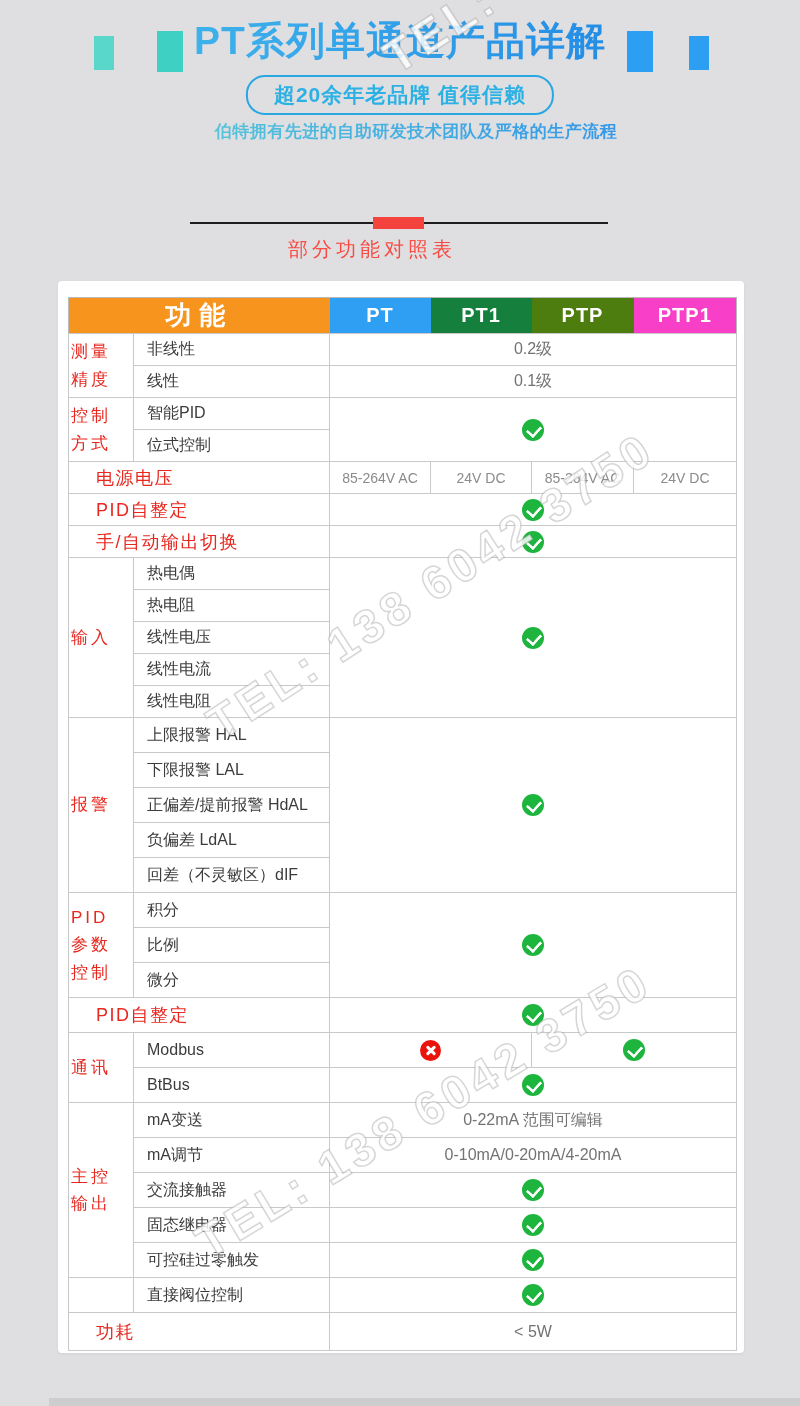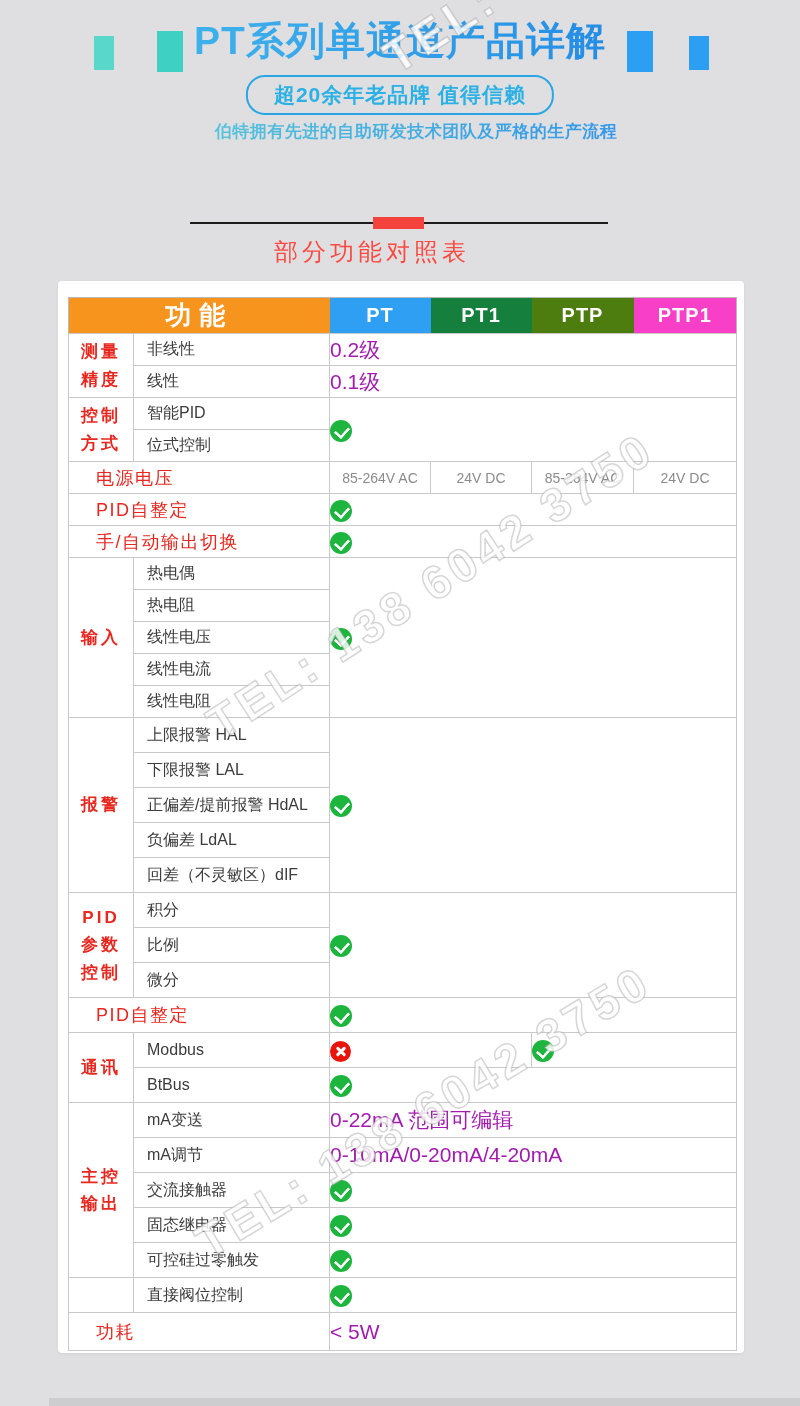--- a/index.html
+++ b/index.html
@@ -31,21 +31,21 @@
     position:absolute;top:120px;left:16px;width:800px;text-align:center;
     font-size:17px;font-weight:bold;letter-spacing:0.5px;
     color:#3aa2e2;
     background:linear-gradient(90deg,#58c7d9 20%,#2f93ea 80%);
     -webkit-background-clip:text;background-clip:text;-webkit-text-fill-color:transparent;
   }
   .divider-line{position:absolute;top:222px;left:190px;width:418px;height:2px;background:#1d1d1d;}
   .divider-accent{position:absolute;top:217px;left:373px;width:51px;height:12px;background:#f4433c;}
   .section-title{
     position:absolute;top:236px;left:0;width:744px;text-align:center;
-    font-size:24px;letter-spacing:4px;color:#f94b42;font-weight:500;
+    font-size:20px;letter-spacing:4px;color:#f94b42;font-weight:500;
   }
   
   .card{
     position:absolute;left:58px;top:281px;width:686px;height:1072px;
     background:#ffffff;border-radius:4px;box-shadow:0 1px 3px rgba(0,0,0,0.06);
   }
   table.cmp{
     border-collapse:collapse;table-layout:fixed;
     width:668px;margin:16px 0 0 10px;
     border:1px solid #b9b9b9;
@@ -56,26 +56,26 @@
   tr.r32{height:32px;}
   tr.r35{height:35px;}
   tr.r38{height:38px;}
   th.h-func{background:#f7941e;color:#fff;font-size:26px;font-weight:bold;letter-spacing:8px;text-align:center;}
   th.h-prod{color:#fff;font-size:20px;font-weight:bold;letter-spacing:1px;text-align:center;border-left:3px solid #fff;}
   th.c-pt{background:#2e9ff2;}
   th.c-pt1{background:#15803d;}
   th.c-ptp{background:#4d7c0f;}
   th.c-ptp1{background:#f83fc7;}
   td.g{
-    color:#e8271f;text-align:center;font-size:17px;font-weight:700;
+    color:#e8271f;font-size:17px;font-weight:400;
     letter-spacing:3px;line-height:1.6;white-space:pre-line;padding:0 2px;
   }
   td.f{color:#3c3c3c;font-size:16px;text-align:left;padding-left:13px;}
   td.lbl{color:#e8271f;font-size:18px;font-weight:500;letter-spacing:1.5px;text-align:left;padding-left:27px;}
-  td.v{color:#a21caf;font-size:21px;padding:0;}
+  td.v{text-align:center;color:#737373;font-size:16px;padding:0;}
   td.pv{text-align:center;color:#8b8b8b;font-size:14px;padding:0;}
   
   .chk{display:inline-block;width:22px;height:22px;border-radius:50%;background:#1db53e;position:relative;vertical-align:middle;}
   .chk::after{
     content:"";position:absolute;left:6.5px;top:4px;width:7px;height:11px;
     border-right:3px solid #fff;border-bottom:3px solid #fff;transform:rotate(42deg);border-radius:1px;
   }
   .crs{display:inline-block;width:21px;height:21px;border-radius:50%;background:#e9150d;position:relative;vertical-align:middle;}
   .crs::before,.crs::after{content:"";position:absolute;left:4.5px;top:9px;width:12px;height:3px;background:#fff;border-radius:2px;}
   .crs::before{transform:rotate(45deg);}

